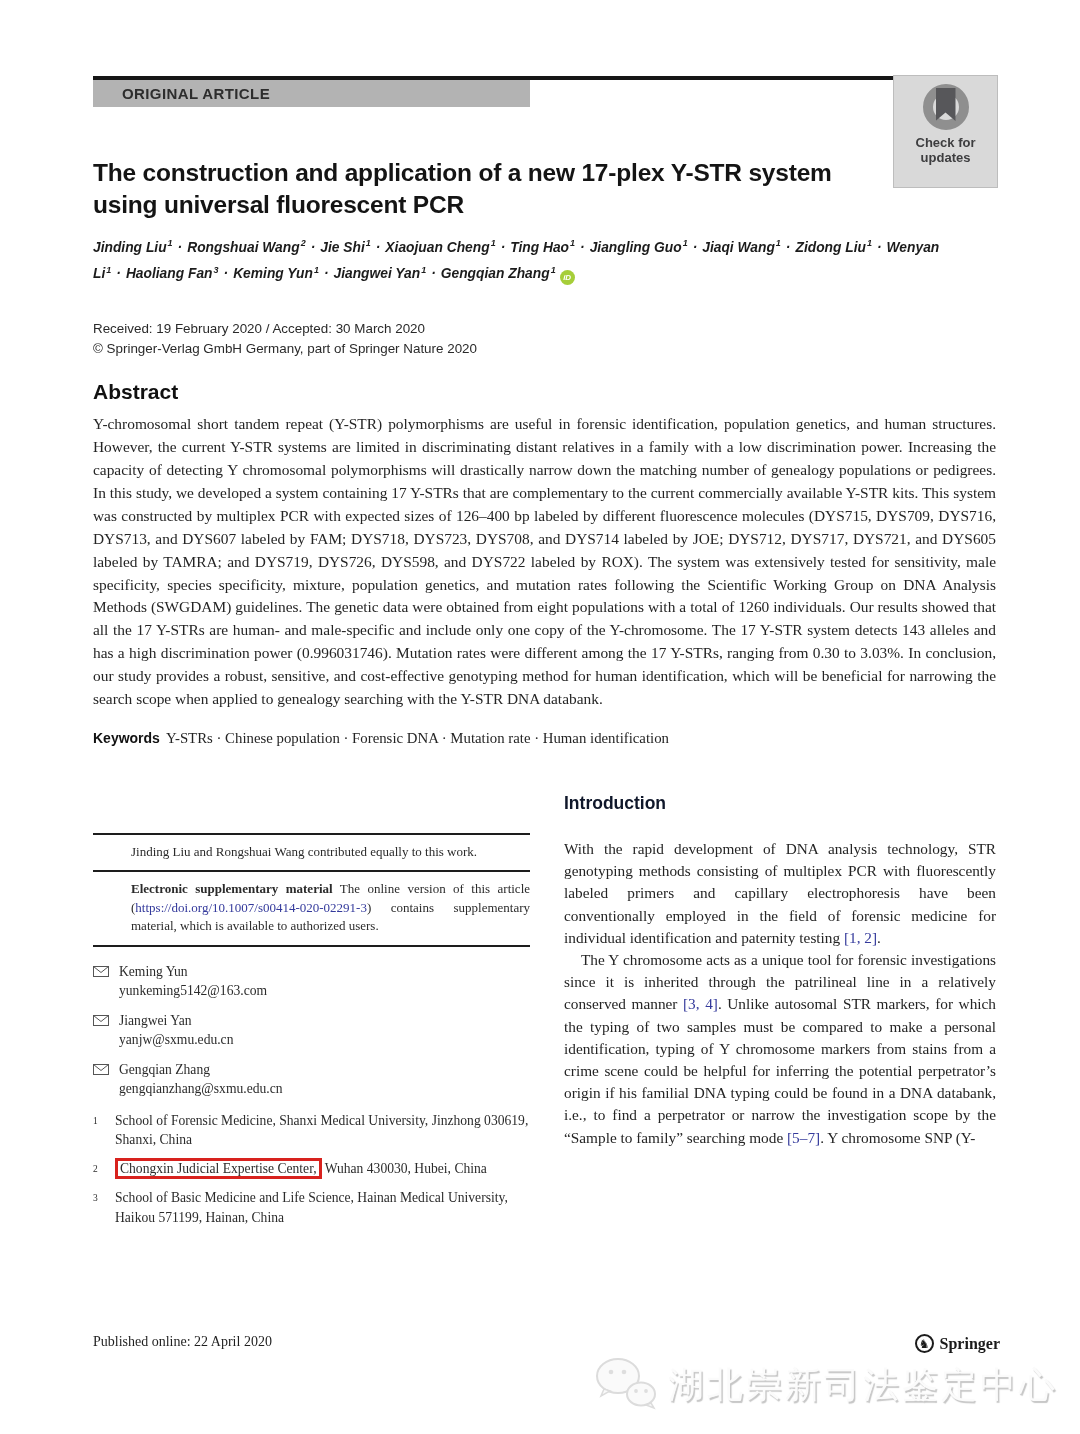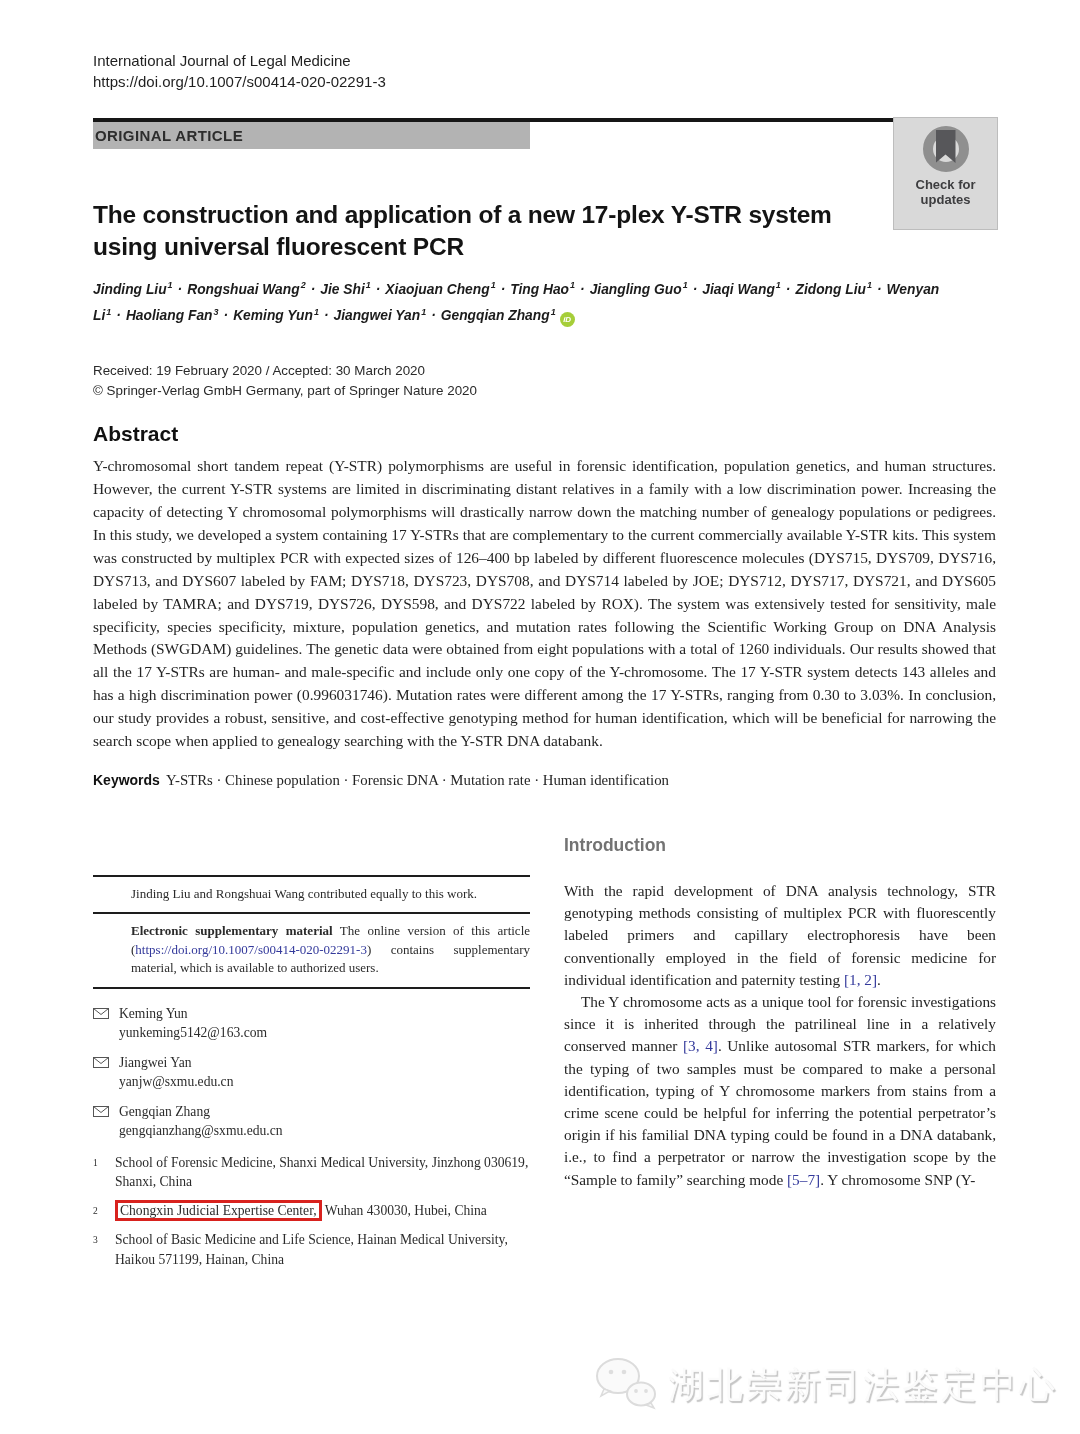--- a/index.html
+++ b/index.html
@@ -10,21 +10,21 @@
     padding:50px 84px 0 93px;
     font-family:"Liberation Serif", serif; color:#222;
   }
   
   .jheader { font-family:"Liberation Sans", sans-serif; font-size:15px; line-height:21px; color:#1f1f1f; }
   .bar-row { position:relative; margin-top:26px; }
   .topline { height:4px; background:#161616; width:100%; }
   .graybar {
     width:437px; height:27px; background:#b3b3b3;
     font-family:"Liberation Sans", sans-serif; font-weight:bold; font-size:15px;
-    color:#2d2d2d; line-height:27px; padding-left:2px; letter-spacing:.4px;
+    color:#2d2d2d; line-height:27px; padding-left:29px; letter-spacing:.4px;
   }
   
   .badge {
     position:absolute; top:-1px; right:-2px; width:105px; height:113px;
     background:#d9d9d9; border:1px solid #bdbdbd;
     display:flex; flex-direction:column; align-items:center; padding-top:8px;
     cursor:pointer;
   }
   .badge-ring {
     width:46px; height:46px; border:10px solid #8f8f8f; border-radius:50%;
@@ -76,21 +76,21 @@
   .contact { margin-bottom:11px; font-size:13.6px; line-height:19px; color:#2b2b2b; }
   .contact .c-name { display:flex; align-items:center; }
   .contact .env { margin-right:10px; display:inline-flex; }
   .contact .c-mail { padding-left:26px; }
   .affils { margin-top:13px; }
   .affil { display:flex; margin-bottom:9px; font-size:13.6px; line-height:19.5px; color:#2b2b2b; }
   .affil .anum { width:22px; font-size:9.5px; padding-top:1px; flex:none; }
   .affil .atext { flex:1; }
   .red-box { border:3px solid #d8221e; padding:0 2px; }
   .rightcol { }
-  .intro-h { font-family:"Liberation Sans", sans-serif; font-weight:bold; font-size:17.5px; color:#737373; }
+  .intro-h { font-family:"Liberation Sans", sans-serif; font-weight:bold; font-size:17.5px; color:#0f172a; }
   .rightcol p { margin-top:0; font-size:15.3px; line-height:22.2px; text-align:justify; color:#242424; }
   .rightcol .p-first { margin-top:24px; }
   .rightcol .p-indent { text-indent:17px; }
   .cite { color:#33399b; cursor:pointer; }
   
   .footer {
     position:absolute; left:93px; right:80px; top:1334px;
     display:flex; justify-content:space-between; align-items:flex-start;
     font-size:14px; color:#1f1f1f;
   }
@@ -110,24 +110,20 @@
     color:#fbfbfb; text-shadow:1.5px 1.5px 1px #c6c6c6, -1px -1px 0 #ffffff;
     white-space:nowrap;
     text-align:right;
   }
 </style>
 </head>
 <body>
 
 <div class="page">
 
-  <div class="jheader">
-    <div>International Journal of Legal Medicine</div>
-    <div>https://doi.org/10.1007/s00414-020-02291-3</div>
-  </div>
 
   <div class="bar-row">
     <div class="topline"></div>
     <div class="graybar">
       <span>ORIGINAL ARTICLE</span>
     </div>
     <div class="badge">
       <div class="badge-ring">
         <span class="bookmark"></span>
       </div>
@@ -218,20 +214,27 @@
     </div>
 
     <div class="rightcol">
       <h2 class="intro-h">Introduction</h2>
       <p class="p-first"><span>With the rapid development of DNA analysis technology, STR genotyping methods consisting of multiplex PCR with fluorescently labeled primers and capillary electrophoresis have been conventionally employed in the field of forensic medicine for individual identification and paternity testing </span><span class="cite">[1, 2]</span><span>.</span></p>
       <p class="p-indent"><span>The Y chromosome acts as a unique tool for forensic investigations since it is inherited through the patrilineal line in a relatively conserved manner </span><span class="cite">[3, 4]</span><span>. Unlike autosomal STR markers, for which the typing of two samples must be compared to make a personal identification, typing of Y chromosome markers from stains from a crime scene could be helpful for inferring the potential perpetrator’s origin if his familial DNA typing could be found in a DNA databank, i.e., to find a perpetrator or narrow the investigation scope by the “Sample to family” searching mode </span><span class="cite">[5–7]</span><span>. Y chromosome SNP (Y-</span></p>
     </div>
 
   </div>
 
+  <div class="footer">
+    <div>Published online: 22 April 2020</div>
+    <div class="springer">
+      <span class="sp-mark">♞</span>
+      <span>Springer</span>
+    </div>
+  </div>
 
   <div class="watermark">
     <span>
       <svg width="64" height="54" viewBox="0 0 64 54">
         <ellipse cx="24" cy="20" rx="21" ry="17" fill="#fafafa" stroke="#dcdcdc" stroke-width="2"></ellipse>
         <path d="M10,33 L7,40 L16,35 Z" fill="#fafafa" stroke="#dcdcdc" stroke-width="1.5"></path>
         <circle cx="17" cy="16" r="2.3" fill="#dedede"></circle>
         <circle cx="30" cy="16" r="2.3" fill="#dedede"></circle>
         <ellipse cx="47" cy="38" rx="14" ry="11.5" fill="#fafafa" stroke="#dcdcdc" stroke-width="2"></ellipse>
         <path d="M57,47 L60,52 L52,49 Z" fill="#fafafa" stroke="#dcdcdc" stroke-width="1.5"></path>

